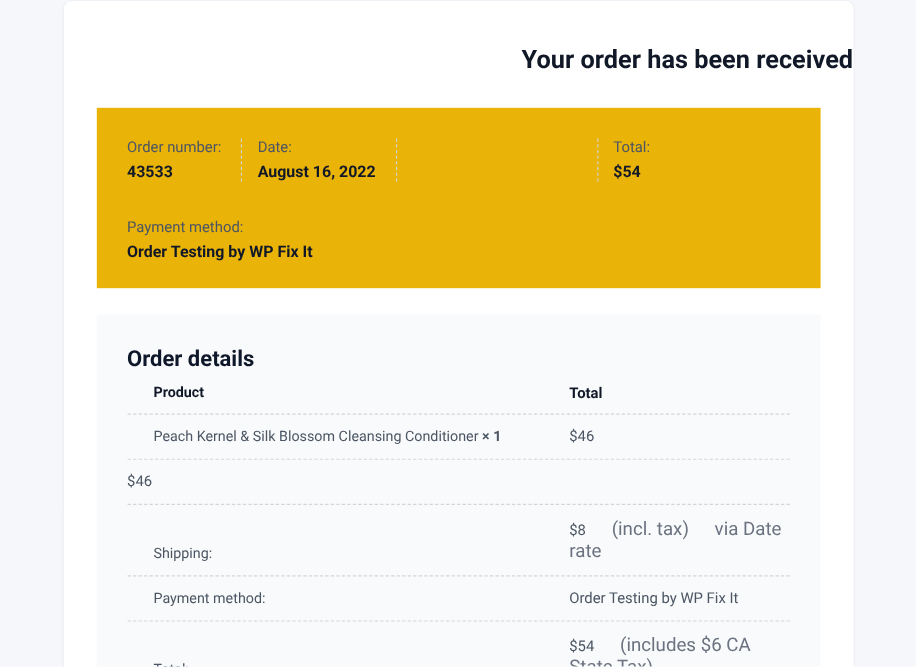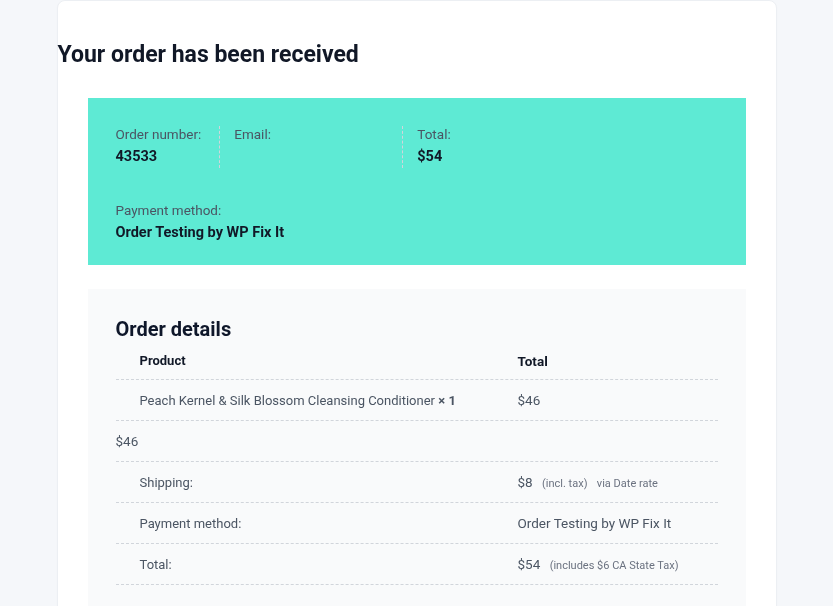--- a/index.html
+++ b/index.html
@@ -18,28 +18,28 @@
     .page-container {
       background: #ffffff;
       margin: 0 auto;
       width: 720px;
       border-radius: 8px;
       padding: 40px 0;
       border: 1px solid #eceff3;
       box-shadow: 0 1px 2px rgba(0,0,0,0.02);
     }
     .page-title {
-      text-align: left;
+      text-align: right;
       font-size: 23px;
       font-weight: 700;
       color: #111827;
       margin-bottom: 30px;
     }
     .summary-box {
-      background: #5eead4;
+      background: #eab308;
       margin: 0 30px 24px 30px;
       padding: 28px 28px 24px 28px;
     }
     .summary-row {
       display: flex;
       flex-wrap: wrap;
     }
     .summary-item {
       padding-right: 18px;
       margin-right: 14px;
@@ -132,39 +132,42 @@
       color: #4b5563;
     }
     .details-row .col-total {
       color: #4b5563;
     }
     .qty {
       font-weight: 700;
       color: #4b5563;
     }
     .small-note {
-      font-size: 11px;
+      font-size: 17px;
       color: #6b7280;
-      margin-left: 6px;
+      margin-left: 20px;
     }
   </style>
 </head>
 <body>
 
 <div class="page-container">
   <h1 class="page-title">Your order has been received</h1>
 
   <div class="summary-box">
     <div class="summary-row">
       <div class="summary-item">
         <div class="summary-label">Order number:</div>
         <div class="summary-value">43533</div>
       </div>
+      <div class="summary-item">
+        <div class="summary-label">Date:</div>
+        <div class="summary-value">August 16, 2022</div>
+      </div>
       <div class="summary-item email wide">
-        <div class="summary-label">Email:</div>
         <div class="summary-value"><span class="redacted"></span></div>
       </div>
       <div class="summary-item">
         <div class="summary-label">Total:</div>
         <div class="summary-value">$54</div>
       </div>
     </div>
     <div class="payment-row">
       <div class="payment-label">Payment method:</div>
       <div class="payment-value">Order Testing by WP Fix It</div>

